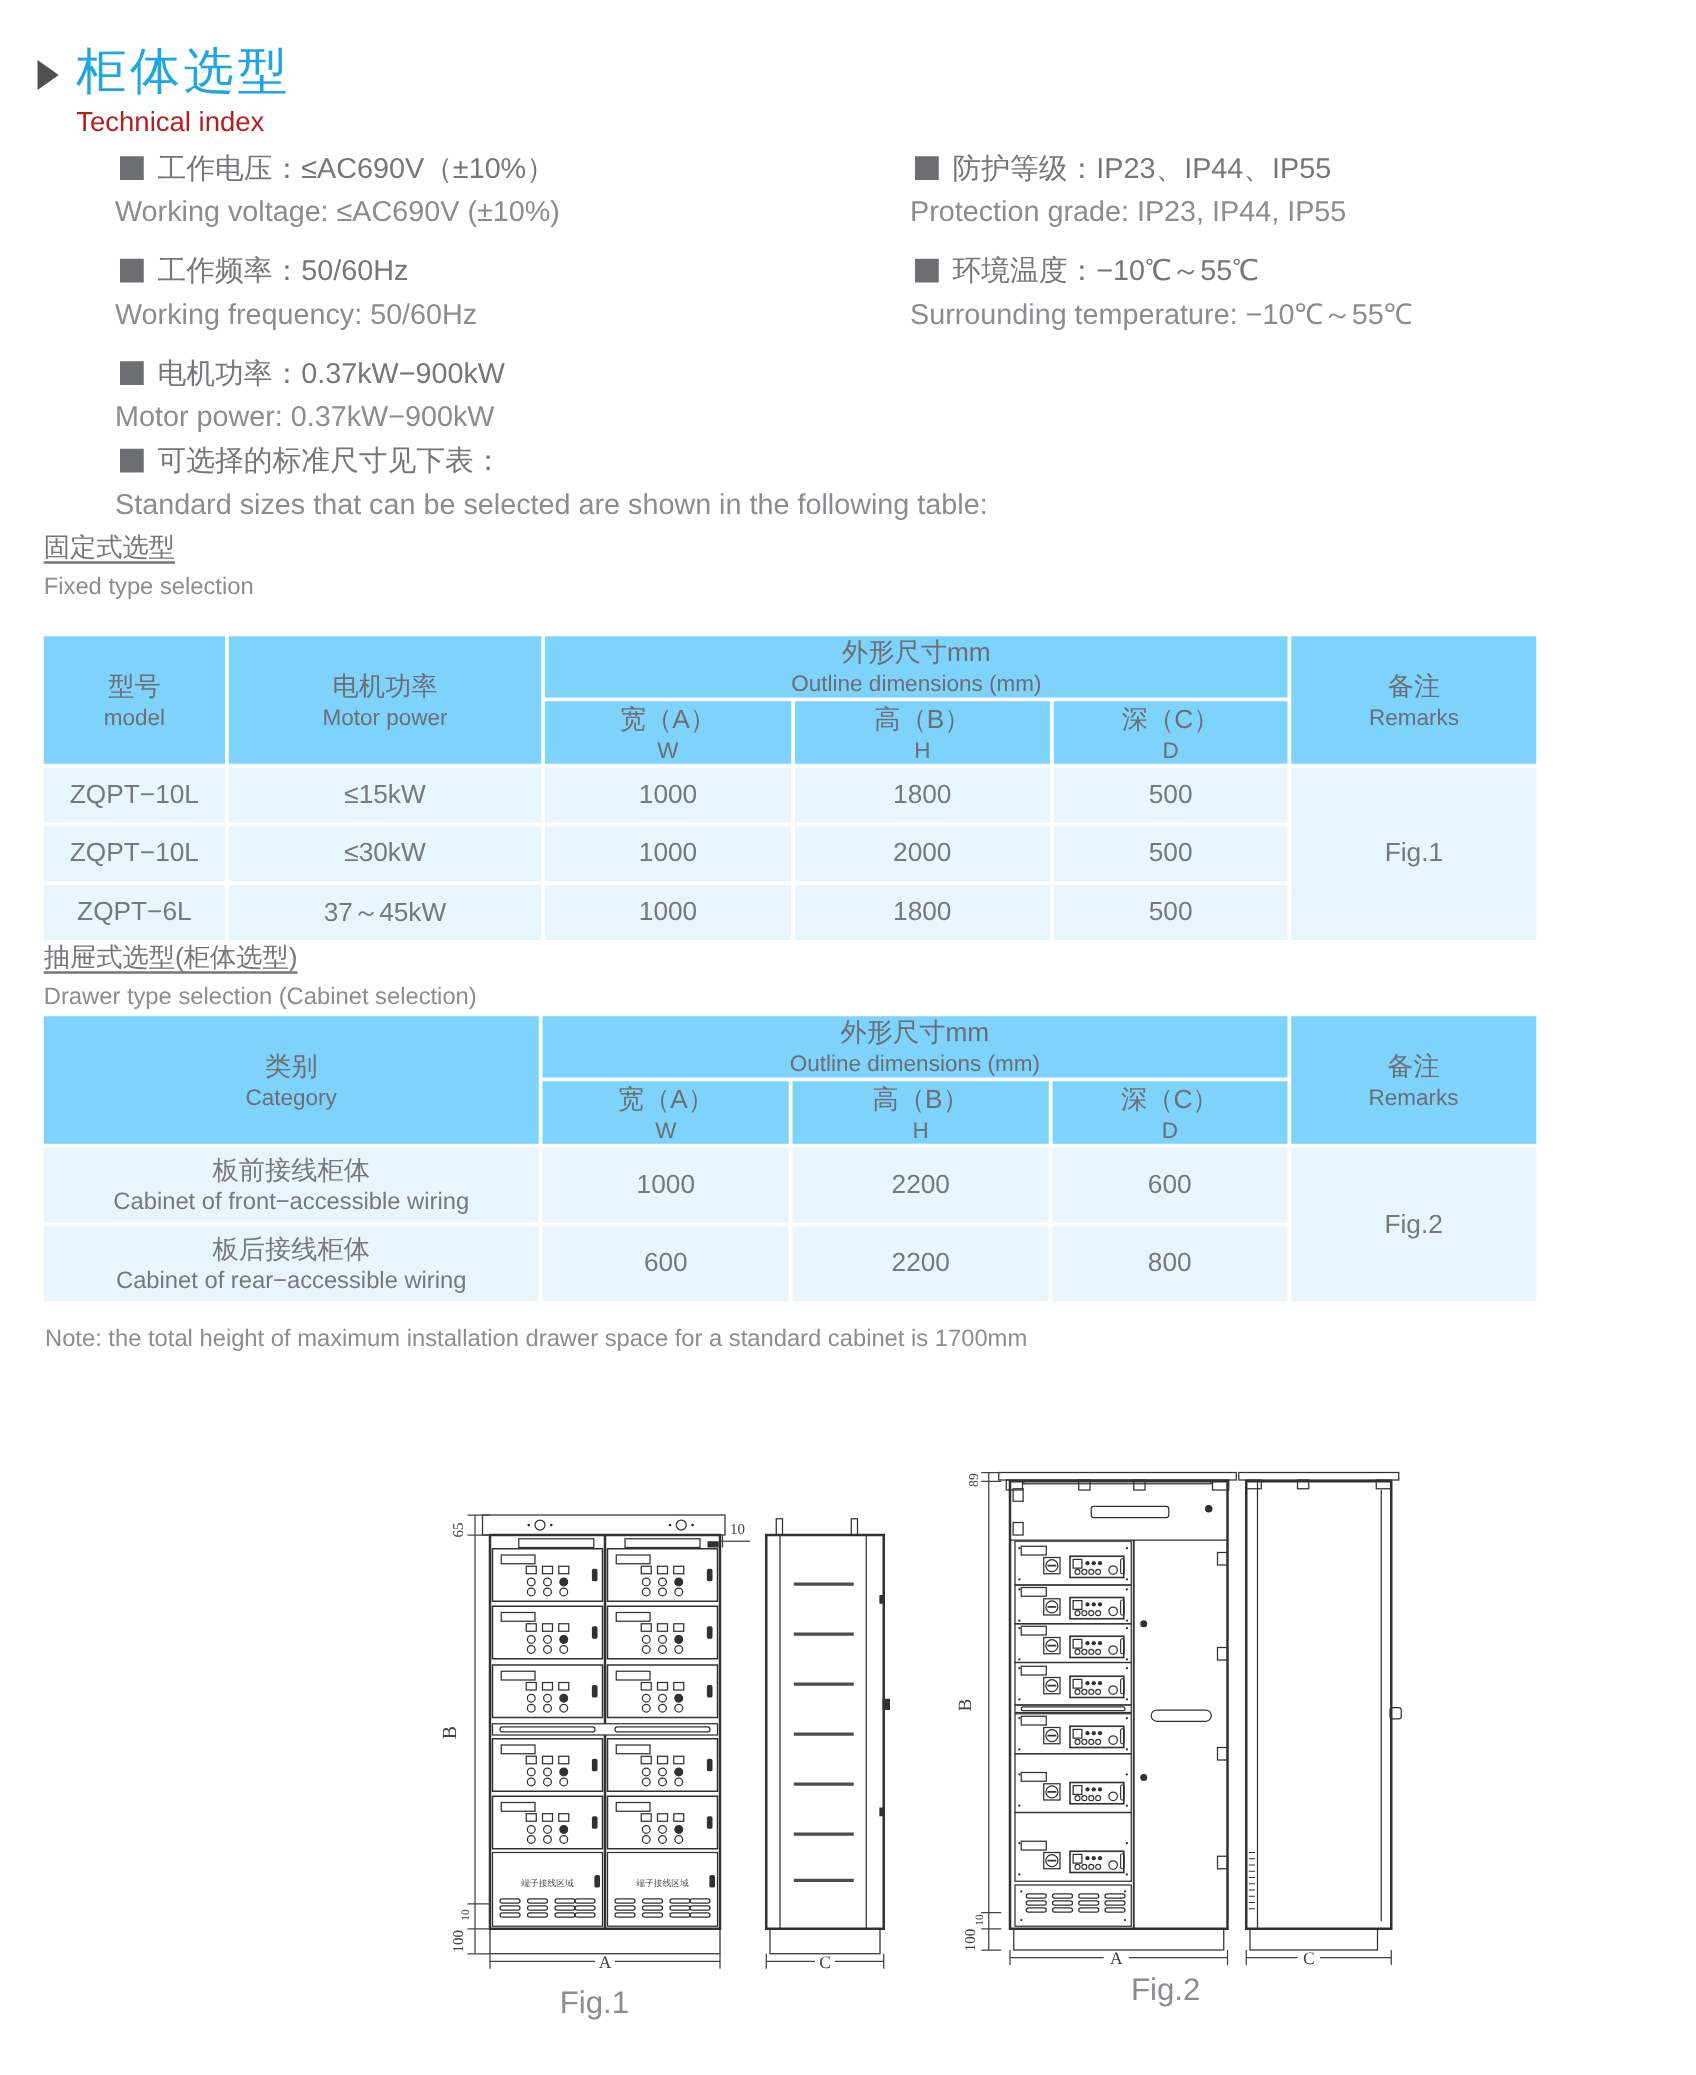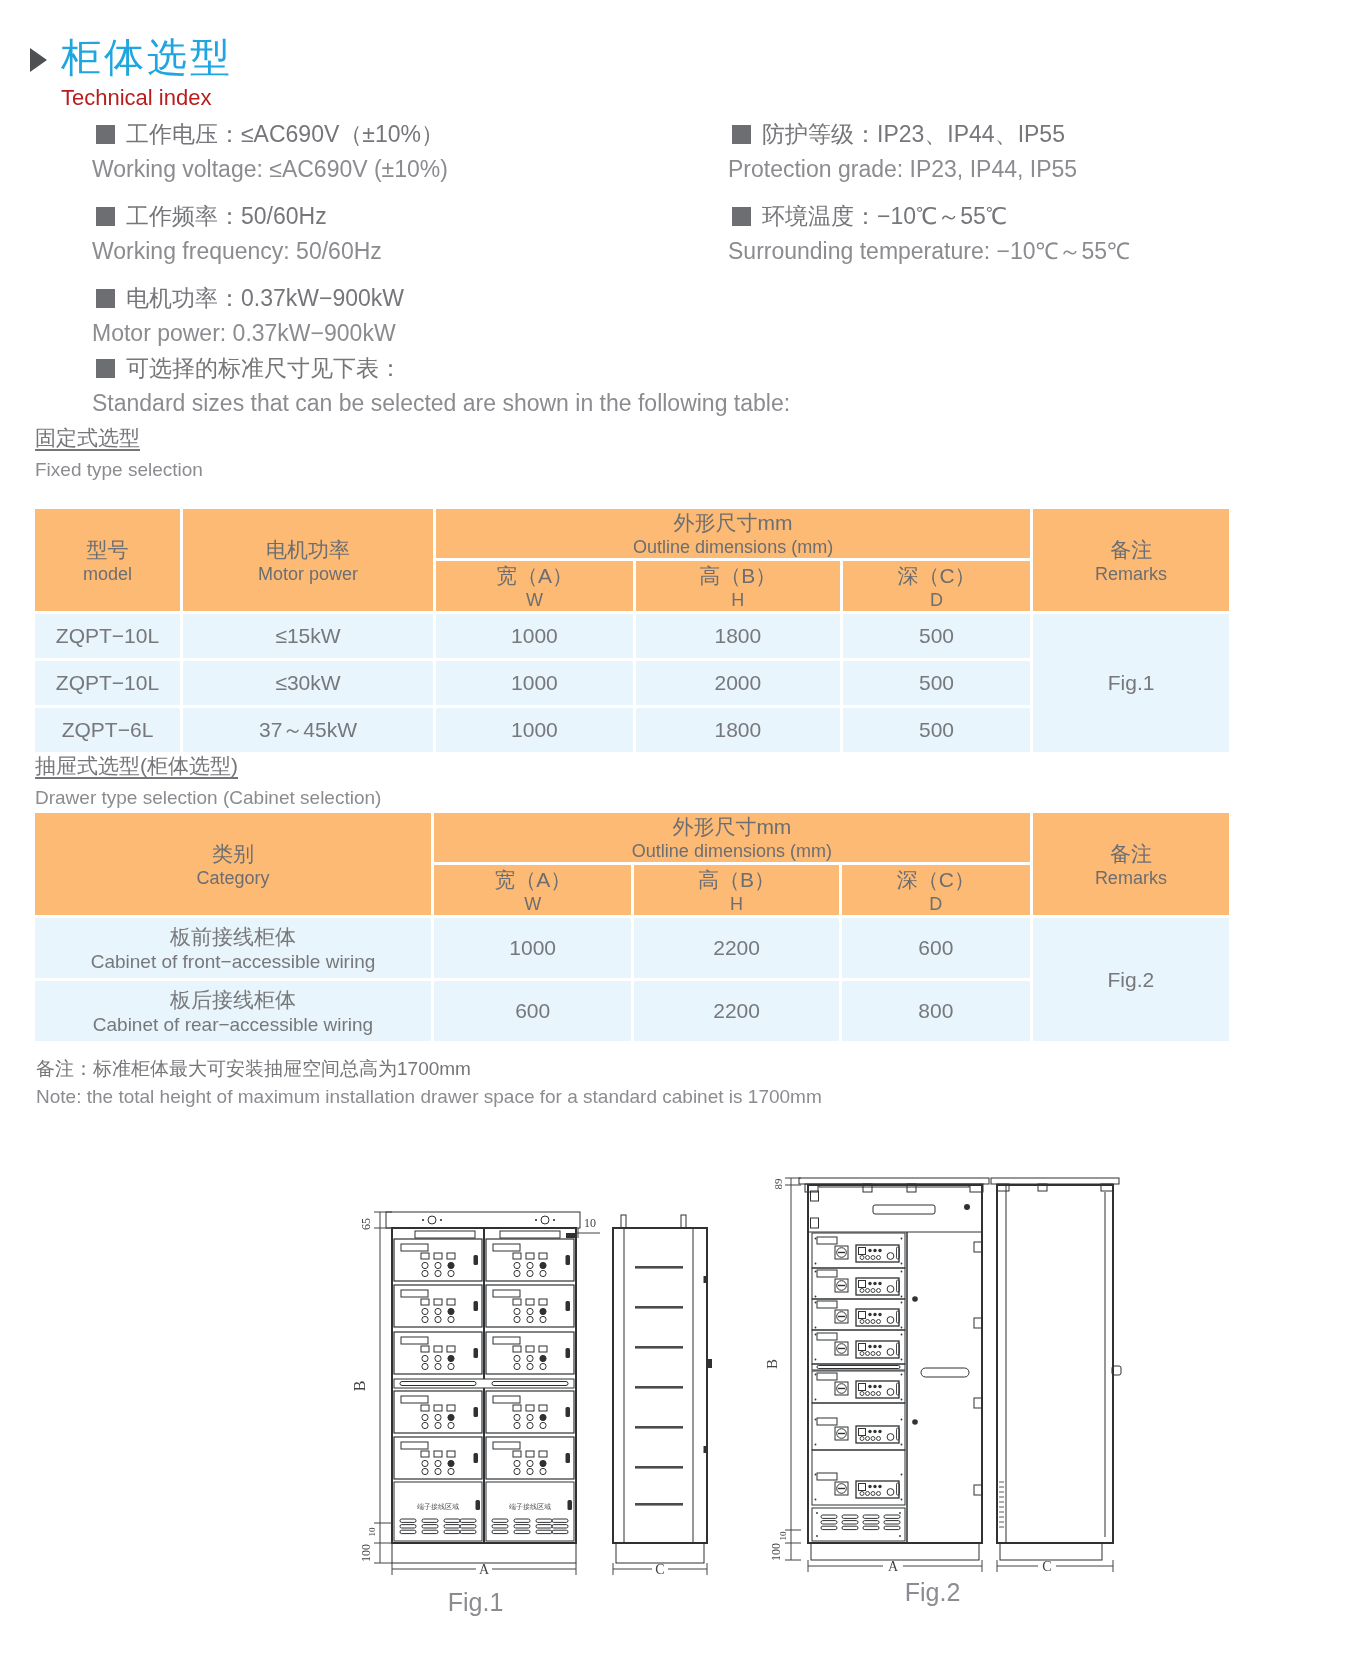--- a/index.html
+++ b/index.html
@@ -23,21 +23,21 @@
 
   
   .tbl-sec{position:absolute;left:35px;}
   .sec1{top:424px;} .sec2{top:752px;}
   .tbl-title-zh{font-size:21px;color:#75767a;text-decoration:underline;text-underline-offset:4px;}
   .tbl-title-en{font-size:19px;color:#8b8c90;margin-top:7px;}
 
   
   .spec-table{position:absolute;left:32px;width:1200px;border-collapse:separate;border-spacing:3px;table-layout:fixed;}
   .t1{top:506px;} .t2{top:810px;}
-  .spec-table th{background:#fdba74;color:#6d6e71;font-weight:400;text-align:center;vertical-align:middle;padding:0;}
+  .spec-table th{background:#7dd3fc;color:#6d6e71;font-weight:400;text-align:center;vertical-align:middle;padding:0;}
   .spec-table td{background:#e8f5fc;color:#77787b;font-size:21px;text-align:center;vertical-align:middle;padding:0;}
   .th-zh{font-size:21px;line-height:27px;}
   .th-en{font-size:18px;line-height:22px;}
   .td-zh{font-size:21px;line-height:26px;}
   .td-en{font-size:19px;line-height:23px;}
   .hrow1{height:46px;} .hrow2{height:50px;}
   .t1 .drow{height:44px;} .t2 .drow{height:60px;}
   .t1 .c-model{width:12.3%;} .t1 .c-power{width:21.2%;}
   .c-dim{width:16.7%;} .c-dim2{width:17.3%;} .c-dim3{width:15.9%;} .c-remarks{width:16.6%;}
   .t2 .c-cat{width:33.5%;}
@@ -244,21 +244,20 @@
           <div class="td-en">Cabinet of rear−accessible wiring</div>
         </td>
         <td>600</td>
         <td>2200</td>
         <td>800</td>
       </tr>
     </tbody>
   </table>
 
   <div class="note-block">
-    <div class="note-zh">备注：标准柜体最大可安装抽屉空间总高为1700mm</div>
     <div class="note-en">Note: the total height of maximum installation drawer space for a standard cabinet is 1700mm</div>
   </div>
 
   <svg class="fig" style="left:330px;top:1136px" width="400" height="478" viewBox="0 0 400 478">
     <defs>
       <g id="f1du">
         <rect x="0" y="0" width="88" height="42" fill="#ffffff" stroke="#2f3133" stroke-width="1.2"></rect>
         <rect x="7" y="5" width="27" height="7" fill="none" stroke="#2f3133" stroke-width="1"></rect>
         <g stroke="#2f3133" fill="none" stroke-width="1">
           <rect x="27" y="14" width="8" height="6"></rect>

